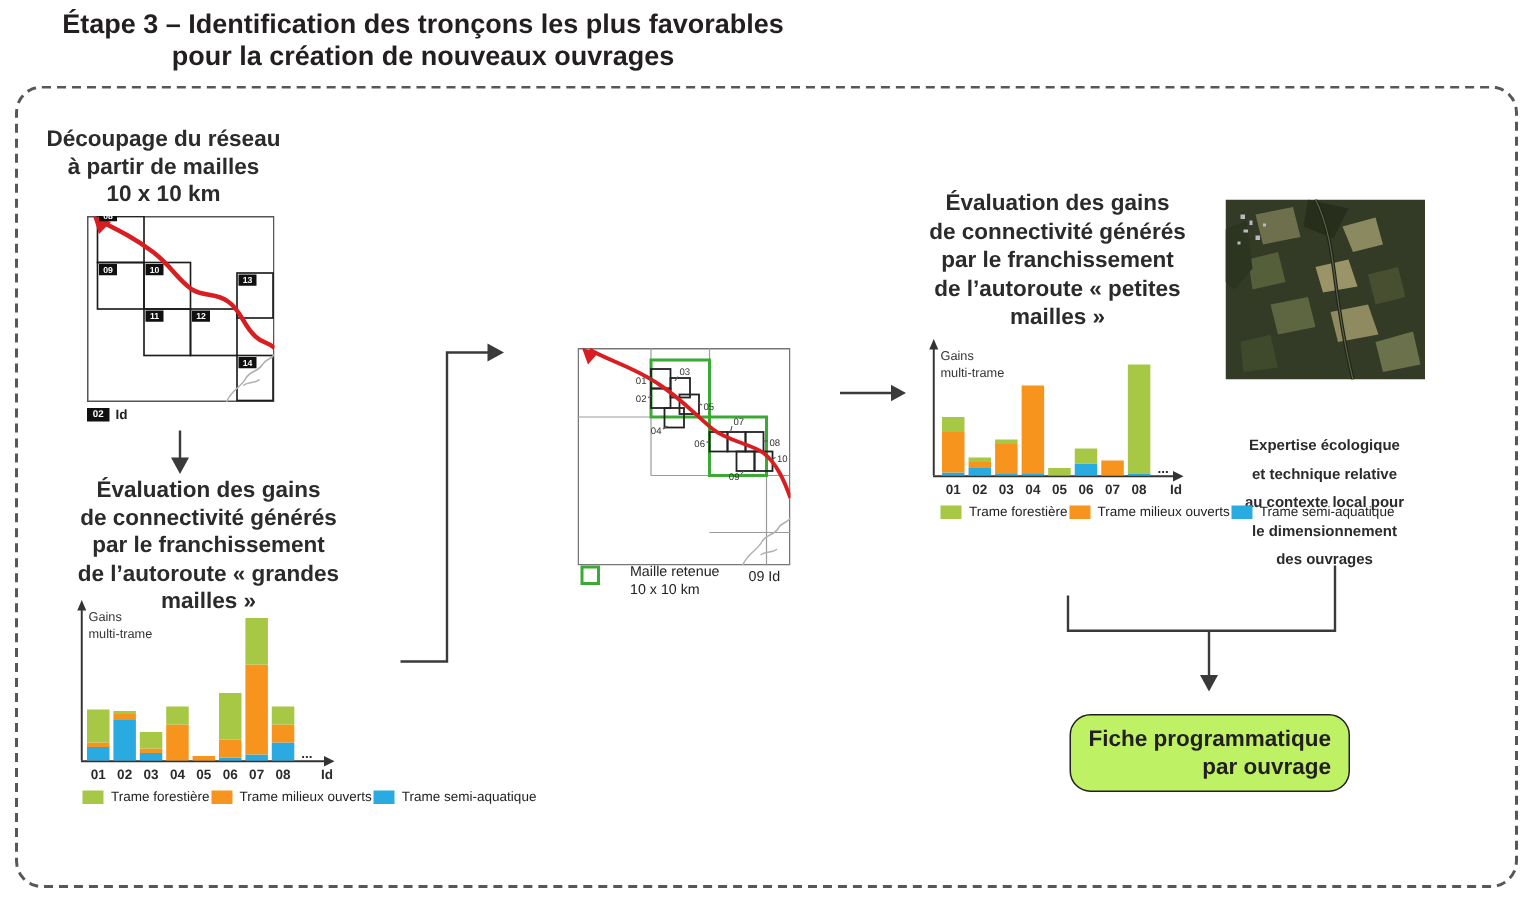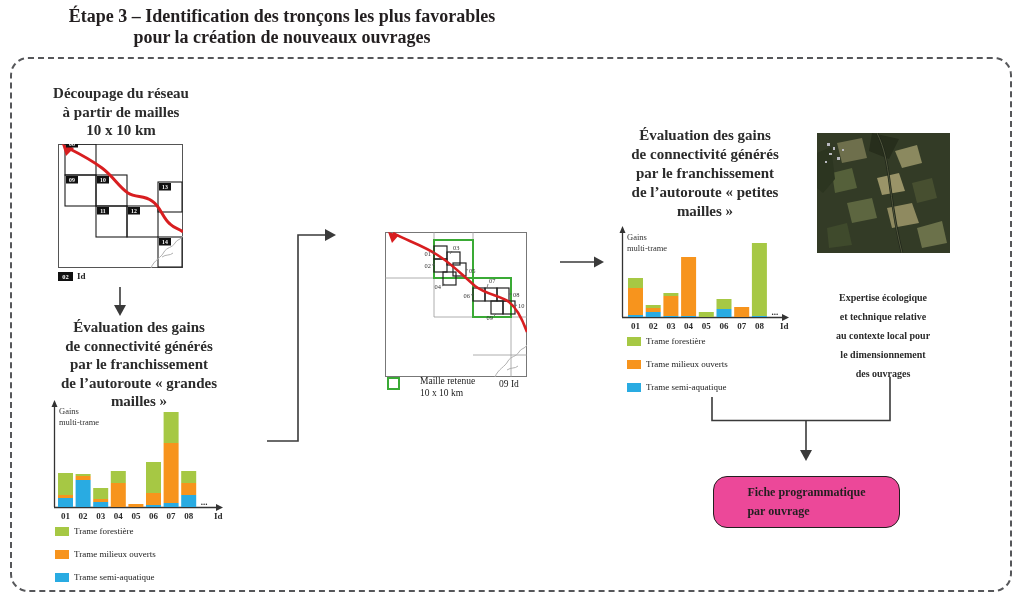--- a/index.html
+++ b/index.html
@@ -1,52 +1,52 @@
 <!DOCTYPE html>
 <html><head>
 <meta charset="utf-8">
 <style>
   html,body{margin:0;padding:0;background:#fff;}
   #stage{position:relative;width:1022px;height:600px;background:#fff;overflow:hidden;
-         font-family:Liberation Serif, serif;color:#231f20;}
+         font-family:Liberation Sans, sans-serif;color:#231f20;}
   .abs{position:absolute;}
   .heading{font-weight:bold;text-align:center;white-space:pre-line;color:#2b2b2b;}
   #title{left:22px;top:6px;width:520px;font-size:18px;line-height:21px;font-weight:bold;
          text-align:center;white-space:pre-line;color:#231f20;}
   #frame{left:10px;top:57px;width:998px;height:531px;border:2px dashed #56575a;border-radius:18px;}
-  #h-step1{left:35px;top:84px;width:172px;font-size:15px;line-height:18.5px;}
+  #h-step1{left:23px;top:84px;width:172px;font-size:15px;line-height:18.5px;}
   #h-step2{left:28px;top:318px;width:222px;font-size:15px;line-height:18.5px;}
   #h-step3{left:338px;top:128px;width:252px;font-size:15px;line-height:19px;}
   #h-step4{left:604px;top:126px;width:202px;font-size:15px;line-height:19px;}
   #h-step5{left:805px;top:271px;width:156px;font-size:10px;line-height:19px;margin-top:17px;}
   #map1{left:58px;top:144px;}
   #map2{left:385px;top:232px;}
   #map1-legend{left:58px;top:271px;display:flex;align-items:center;gap:4px;}
   .idbox{display:inline-flex;align-items:center;justify-content:center;width:15px;height:9px;
          background:#101010;color:#fff;font-size:6.5px;font-weight:bold;}
   .idlab{font-size:9px;font-weight:bold;color:#222;}
   #map2-legend{left:387px;top:376px;display:flex;gap:20px;font-size:9.5px;color:#222;}
   .greensq{width:9px;height:9px;border:2px solid #3aaa35;margin-top:1px;}
   #map2-legend .txt{white-space:pre-line;line-height:11.5px;}
   #map2-id{left:499px;top:379px;font-size:9.5px;color:#222;}
   .chart{overflow:visible;}
   #chart1{left:48px;top:396px;}
   #chart2{left:610px;top:224px;}
-  .legend{display:flex;flex-direction:column;gap:13px;}
+  .legend{display:flex;flex-direction:row;gap:1px;}
   #legend1{left:55px;top:526px;}
   #legend2{left:627px;top:336px;}
   .legrow{display:flex;align-items:center;gap:5px;}
   .sw{width:14px;height:9px;display:inline-block;}
   .legrow span:last-child{font-size:9px;color:#222;}
   .ylab{font-size:8.5px;fill:#333;}
   .xlab{font-size:9px;font-weight:bold;fill:#2b2b2b;}
   #sat{left:817px;top:133px;width:133px;height:120px;}
   #fiche{left:713px;top:476px;width:185px;height:50px;border:1.7px solid #231f20;border-radius:14px;
-         display:flex;align-items:center;justify-content:center;text-align:left;
-         font-size:12px;line-height:19px;font-weight:bold;white-space:pre-line;background:#ec4899;}
+         display:flex;align-items:center;justify-content:center;text-align:right;
+         font-size:15px;line-height:19px;font-weight:bold;white-space:pre-line;background:#bef264;}
   #fiche-caption{left:698px;top:531px;width:216px;text-align:center;font-size:11.5px;line-height:14px;
          font-style:italic;font-weight:bold;white-space:pre-line;color:#2b2b2b;}
   #connectors{left:0;top:0;pointer-events:none;}
 </style>
 </head>
 <body>
 
 <div id="stage">
 
   <div id="title" class="abs">Étape 3 – Identification des tronçons les plus favorables

